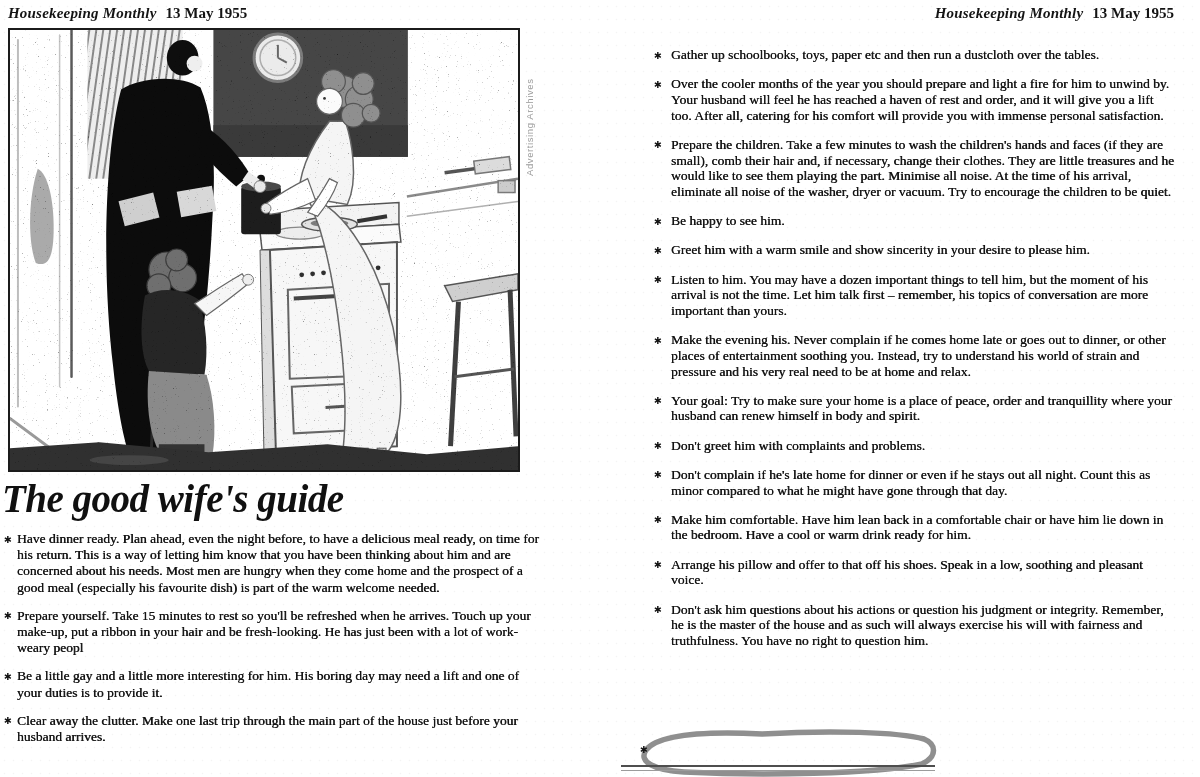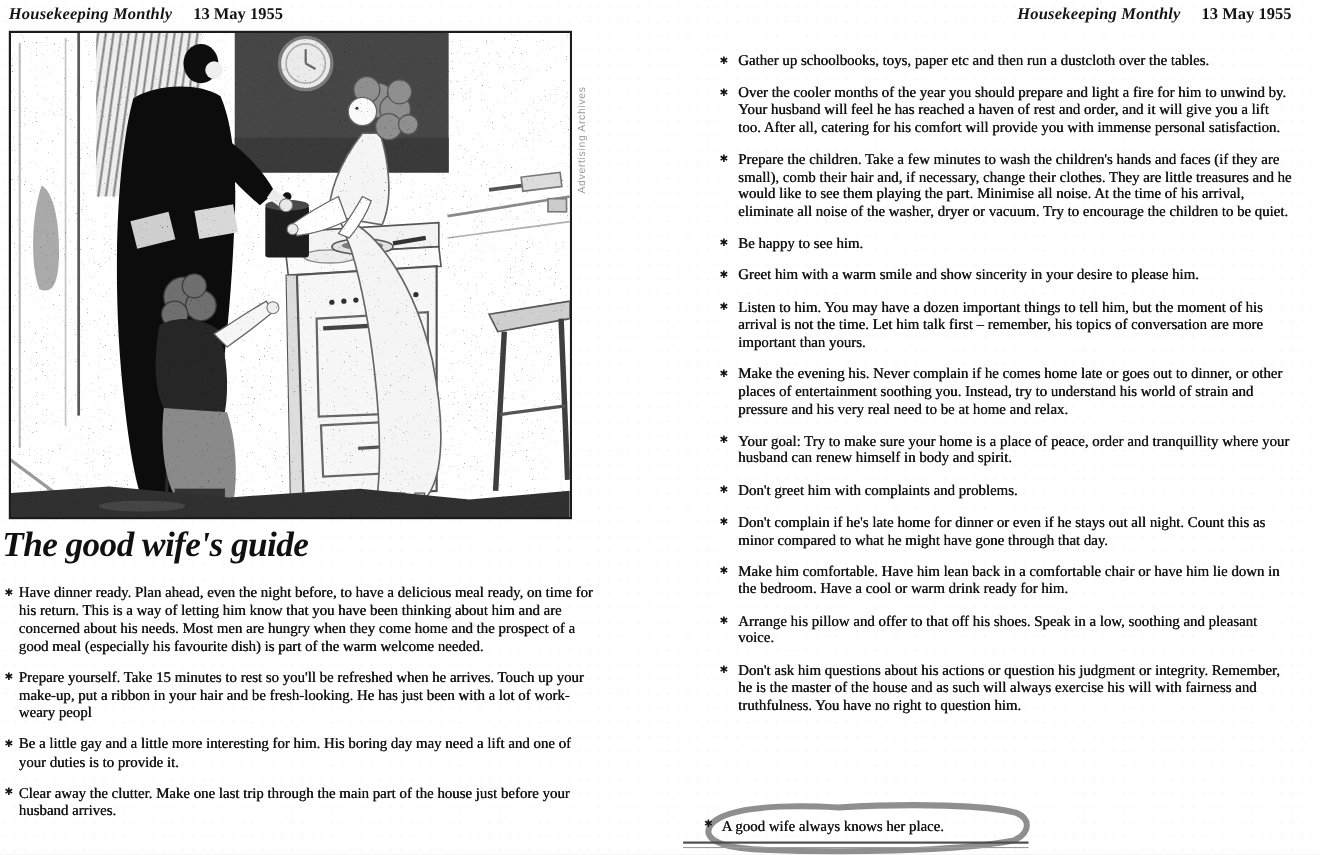--- a/index.html
+++ b/index.html
@@ -8,41 +8,41 @@
     background:#fff;
     background-image:radial-gradient(circle, rgba(0,0,0,0.045) 0.6px, transparent 1.1px);
     background-size:9px 13px;
     overflow:hidden;
     font-family:"Liberation Serif", serif;
     color:#141414;
   }
   
   .mast{font-size:15px;font-weight:bold;white-space:nowrap;}
   .mast .mag{font-style:italic;letter-spacing:0.2px;}
-  .mast .date{font-style:normal;margin-left:19px;}
+  .mast .date{font-style:normal;margin-left:9px;}
   .mast-left{position:absolute;left:8px;top:5px;}
   .mast-right{position:absolute;right:26px;top:5px;}
 
   
   .illustration{
     position:absolute;left:8px;top:28px;width:512px;height:444px;
     border:2px solid #1b1b1b;box-sizing:border-box;background:#fff;
   }
   .illustration svg{display:block;width:100%;height:100%;}
   .credit{
     position:absolute;left:524px;top:176px;
     transform:rotate(-90deg);transform-origin:0 0;
     font-family:"Liberation Sans", sans-serif;
     font-size:9.5px;color:#9a9a9a;letter-spacing:0.6px;white-space:nowrap;
   }
 
   
   .headline{
     position:absolute;left:2px;top:476px;margin:0;
-    font-size:32px;font-weight:bold;font-style:italic;
+    font-size:39px;font-weight:bold;font-style:italic;
     letter-spacing:-0.5px;color:#101010;
   }
 
   
   .bullets{list-style:none;margin:0;padding:0;font-size:13.5px;color:#151515;}
   .bullets .bullet-item{position:relative;margin:0 0 12px 0;}
   .bullets .marker{
     position:absolute;left:0;top:0.5px;font-size:9.5px;color:#111;
     font-family:"DejaVu Sans", sans-serif;
   }
@@ -305,18 +305,17 @@
         <span class="marker">✱</span>
         <span class="btext">Don't ask him questions about his actions or question his judgment or integrity. Remember, he is the master of the house and as such will always exercise his will with fairness and truthfulness. You have no right to question him.</span>
       </li>
     </ul>
 
   <div class="circled">
     <svg class="ring" viewBox="0 0 312 52" preserveAspectRatio="none">
       <path d="M14,24 C26,9 70,5 130,8 C200,4 266,6 292,13 C304,18 306,30 290,38 C240,48 130,50 52,46 C22,44 6,36 14,24 Z" fill="none" stroke="#8f8f8f" stroke-width="5.5" stroke-linejoin="round"></path>
     </svg>
     <span class="marker">✱</span>
-    <span class="ctext">A good wife always knows her place.</span>
   </div>
 
   <div class="end-rule"></div>
 
 </div>
 
 </body></html>

